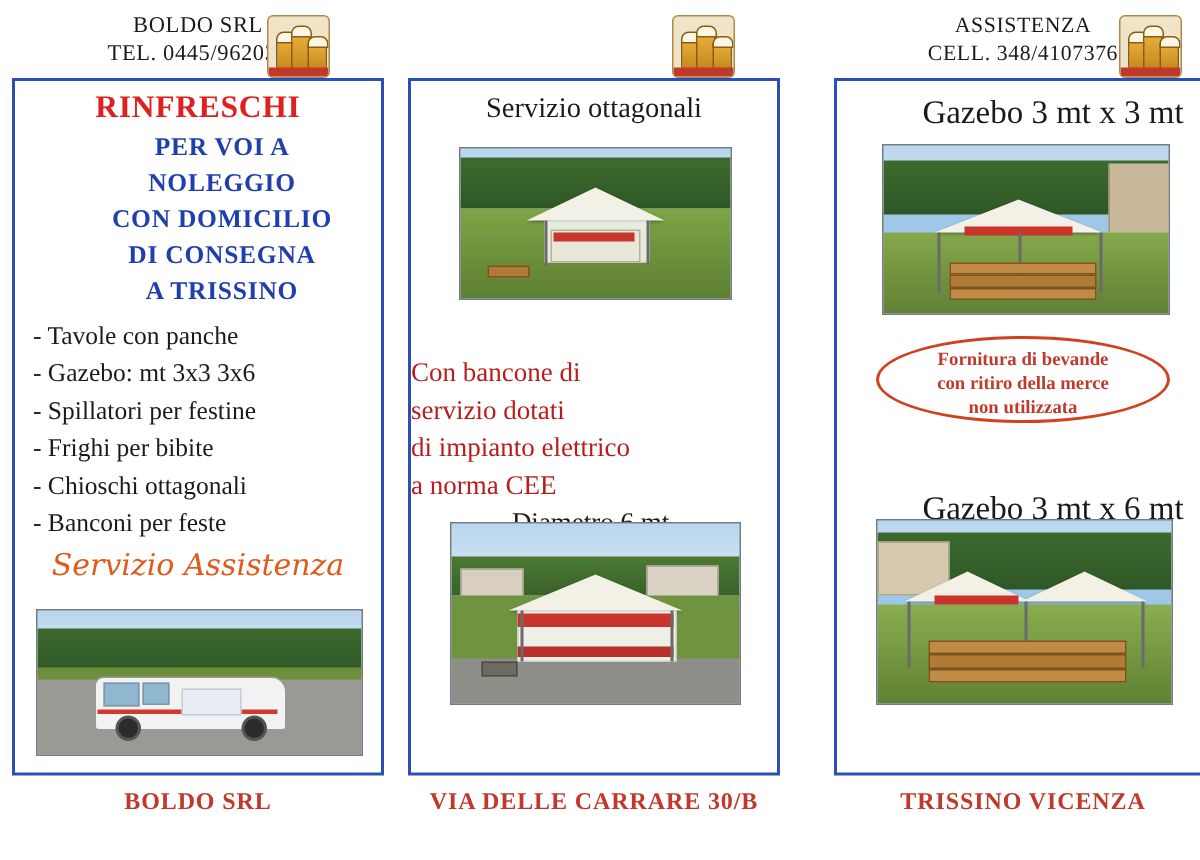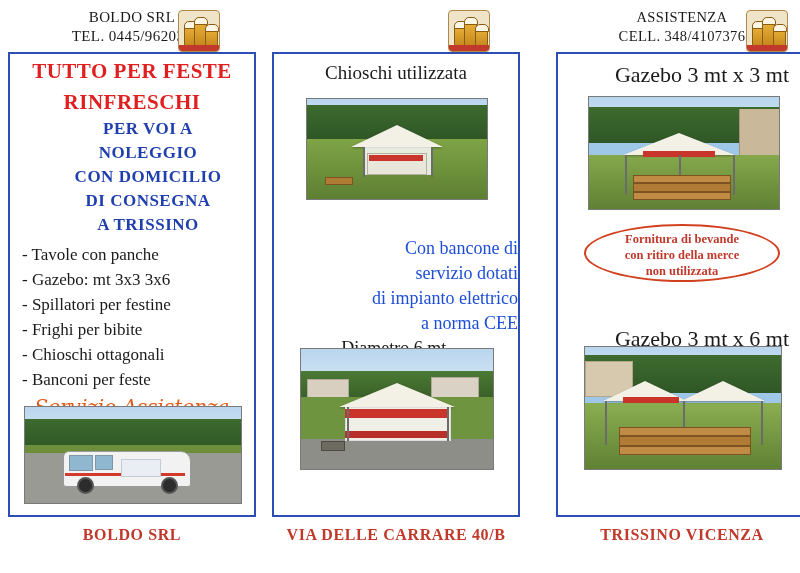--- a/index.html
+++ b/index.html
@@ -229,26 +229,25 @@
 
   
   .mid-title {
     text-align:center;
     font-size: 19px;
     color:#1a1a1a;
     margin-top: 8px;
     margin-bottom: 6px;
   }
   .mid-blue {
-    text-align:right;
-    color:#1d4ed8;
+    text-align:left;
+    color:#b91c1c;
     font-size:18px;
     line-height:25px;
     margin-top:6px;
-    margin-left:19px;
   }
   .mid-dark {
     text-align:center;
     color:#1a1a1a;
     font-size:18px;
     margin-top:2px;
     margin-bottom:4px;
   }
 
   
@@ -289,21 +288,20 @@
       <div class="hdr-line">TEL. 0445/962038</div>
       <div class="logo logo-left">
         <div class="mug m1"></div>
           <div class="mug m2"></div>
           <div class="mug m3"></div>
         <div class="band"></div>
       </div>
     </div>
 
     <div class="panel panel-left">
-      <div class="ttl-red">TUTTO PER FESTE</div>
       <div class="ttl-red">RINFRESCHI</div>
 
       <div class="ttl-blue">PER VOI A</div>
       <div class="ttl-blue">NOLEGGIO</div>
       <div class="ttl-blue">CON DOMICILIO</div>
       <div class="ttl-blue">DI CONSEGNA</div>
       <div class="ttl-blue">A TRISSINO</div>
 
       <div class="bullets">
         <div>- Tavole con panche</div>
@@ -339,21 +337,21 @@
     <div class="col-header">
       <div class="logo logo-mid">
         <div class="mug m1"></div>
           <div class="mug m2"></div>
           <div class="mug m3"></div>
         <div class="band"></div>
       </div>
     </div>
 
     <div class="panel panel-mid">
-      <div class="mid-title">Chioschi utilizzata</div>
+      <div class="mid-title">Servizio ottagonali</div>
 
       <div class="photo" style="position:absolute; left:32px; top:44px; width:180px; height:100px;">
         <div class="sky" style="height:34px;"></div>
         <div class="trees" style="top:6px; height:34px;"></div>
         <div class="grass" style="top:40px; height:60px;"></div>
         <div class="tent" style="left:44px; top:26px; border-left-width:46px; border-right-width:46px; border-bottom-width:22px;"></div>
         <div class="tent-body" style="left:56px; top:48px; width:68px; height:26px;"></div>
         <div class="kiosk" style="left:60px; top:54px; width:58px; height:20px;"></div>
         <div class="banner" style="left:62px; top:56px; width:54px; height:6px;"></div>
         <div class="leg" style="left:56px; top:48px; height:30px;"></div>
@@ -377,21 +375,21 @@
         <div class="tent" style="left:38px; top:34px; border-left-width:58px; border-right-width:58px; border-bottom-width:24px;"></div>
         <div class="tent-body" style="left:44px; top:58px; width:104px; height:32px; background:#efefe8;"></div>
         <div class="banner" style="left:44px; top:60px; width:104px; height:9px;"></div>
         <div class="banner" style="left:44px; top:82px; width:104px; height:7px; background:#b8302a;"></div>
         <div class="leg" style="left:46px; top:58px; height:34px;"></div>
         <div class="leg" style="left:146px; top:58px; height:34px;"></div>
         <div class="table-brn" style="left:20px; top:92px; width:22px; height:8px; background:#6d6a60; border-color:#4d4a44;"></div>
       </div>
     </div>
 
-    <div class="col-footer">VIA DELLE CARRARE 40/B</div>
+    <div class="col-footer">VIA DELLE CARRARE 30/B</div>
   </div>
 
   <div class="col col-right">
 
     <div class="col-header">
       <div class="hdr-line small">ASSISTENZA</div>
       <div class="hdr-line small">CELL. 348/4107376</div>
       <div class="logo logo-right">
         <div class="mug m1"></div>
           <div class="mug m2"></div>

